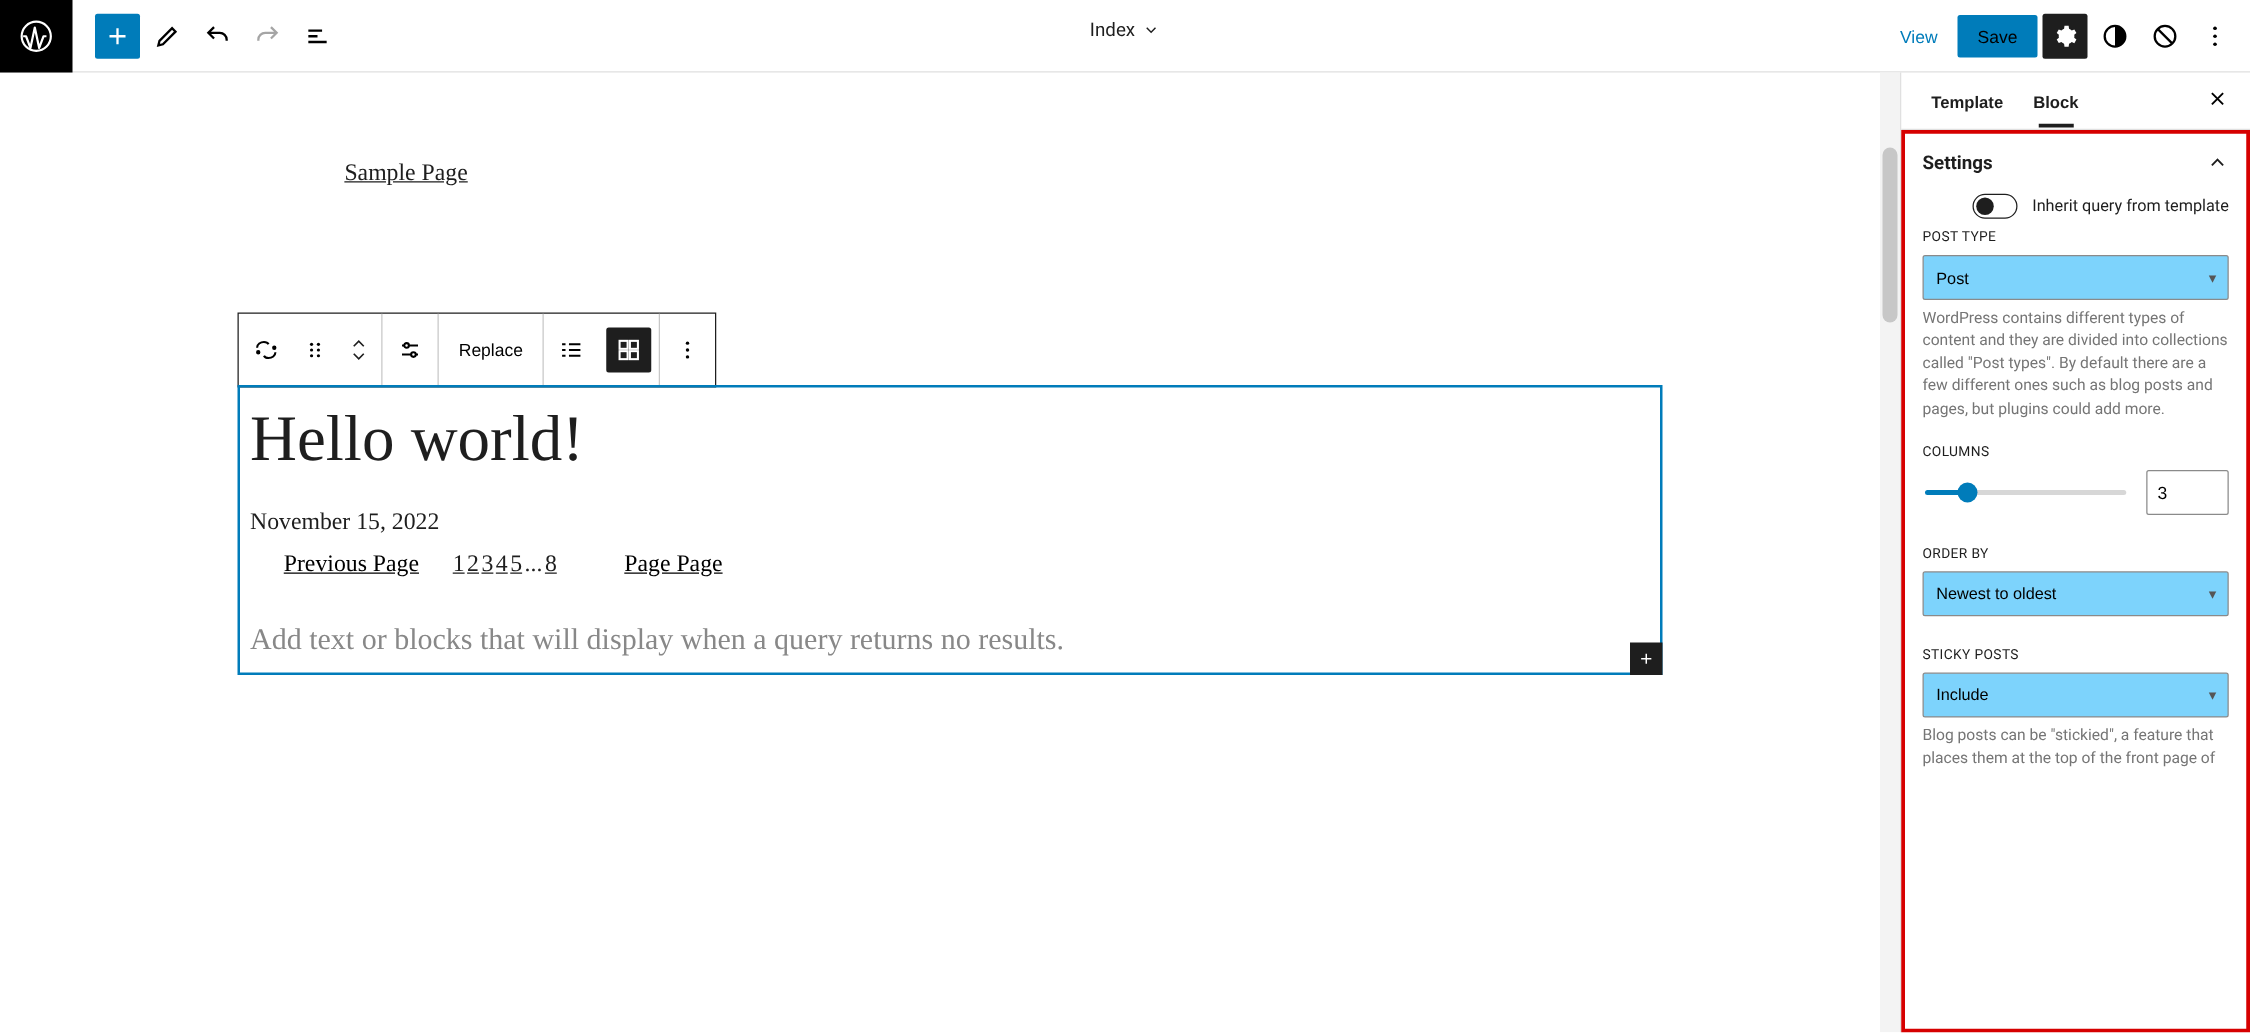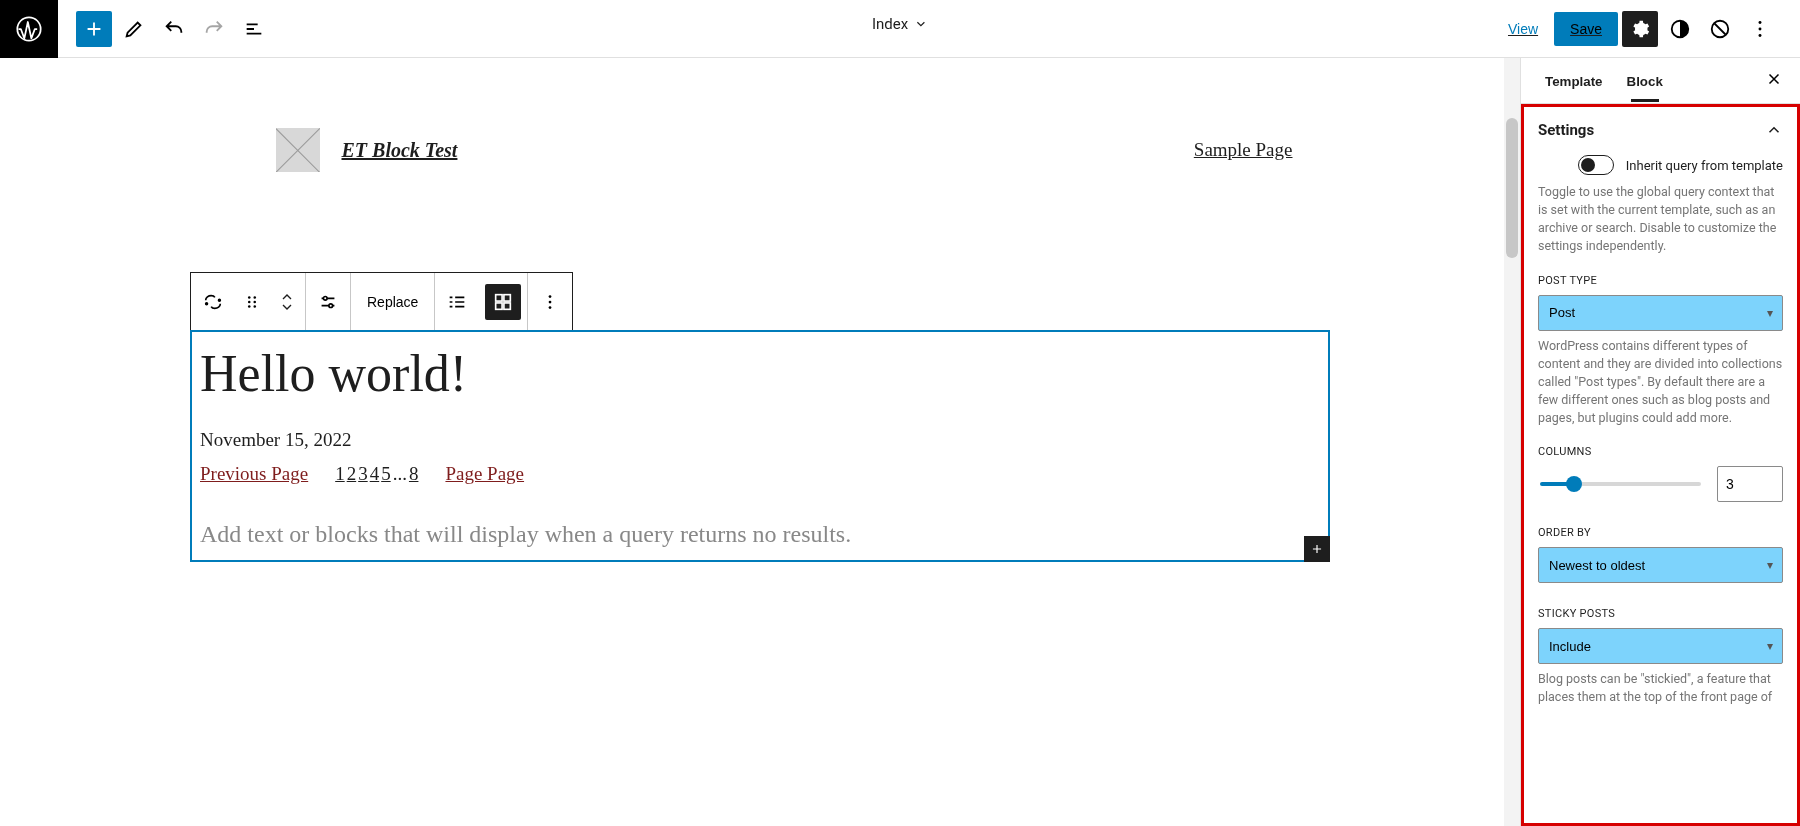--- a/index.html
+++ b/index.html
@@ -16,21 +16,21 @@
 
   
   .topbar{height:58px;display:flex;align-items:center;border-bottom:1px solid var(--border);background:#fff;}
   .logo-cell{width:58px;height:58px;background:#000;display:flex;align-items:center;justify-content:center;color:#fff;flex:none;}
   .logo-cell svg{width:28px;height:28px;}
   .tb-left{display:flex;align-items:center;padding-left:18px;height:100%;gap:4px;}
   .tb-btn{width:36px;height:36px;border:none;background:transparent;border-radius:2px;display:flex;align-items:center;justify-content:center;cursor:pointer;}
   .tb-btn.primary{background:var(--wp-blue);color:#fff;}
   .tb-btn svg{width:22px;height:22px;}
   .tb-center{position:absolute;left:50%;top:0;height:48px;display:flex;align-items:center;transform:translateX(-50%);font-size:15px;gap:6px;cursor:pointer;}
-  .tb-right{margin-left:auto;display:flex;align-items:center;gap:4px;padding-right:22px;height:100%;text-decoration:underline;}
+  .tb-right{margin-left:auto;display:flex;align-items:center;gap:4px;padding-right:10px;height:100%;}
   .link-btn{background:transparent;border:none;color:var(--wp-blue);font-size:14px;padding:8px 12px;cursor:pointer;}
   .save-btn{background:var(--wp-blue);color:#000000;border:none;font-size:14px;padding:9px 16px;border-radius:2px;cursor:pointer;}
   .settings-btn{background:var(--dark);color:#fff;border:none;width:36px;height:36px;display:flex;align-items:center;justify-content:center;border-radius:2px;cursor:pointer;}
 
   
   .body{flex:1;display:flex;min-height:0;}
   .canvas-wrap{flex:1;position:relative;overflow:auto;}
   .canvas{padding:40px 0 40px 0;}
   .site-header{display:flex;align-items:center;justify-content:space-between;max-width:1085px;margin:30px auto 0 auto;padding:0 10px 0 58px;}
   .site-left{display:flex;align-items:center;gap:22px;}
@@ -48,21 +48,21 @@
   .bt-group:last-child{border-right:none;}
   .bt-btn{width:44px;height:100%;background:transparent;border:none;display:flex;align-items:center;justify-content:center;cursor:pointer;}
   .bt-btn.text{width:auto;padding:0 16px;font-size:14px;}
   .bt-btn.active{background:var(--dark);color:#fff;margin:6px;height:36px;width:36px;border-radius:2px;}
   .bt-btn svg{width:22px;height:22px;}
 
   .query-card{border:2px solid var(--wp-blue);padding:8px 8px 12px 8px;position:relative;margin-top:-2px;}
   .post-title{font-family:Georgia,"Times New Roman",serif;font-size:52px;font-weight:400;margin:4px 0 26px 0;}
   .post-date{font-size:19px;margin:8px 0 12px 0;font-family:Georgia,"Times New Roman",serif;}
   .pagination{display:flex;gap:26px;font-size:19px;margin-bottom:36px;font-family:Georgia,"Times New Roman",serif;}
-  .pagination a{color:#7f1d1d;text-decoration:underline;cursor:pointer;}
+  .pagination a{color:#000000;text-decoration:underline;cursor:pointer;margin-left:27px;}
   .pg-numbers span{text-decoration:underline;margin:0 1px;}
   .no-results{color:#888;font-size:24px;font-family:Georgia,"Times New Roman",serif;}
   .add-block{position:absolute;right:-2px;bottom:-2px;width:26px;height:26px;background:var(--dark);color:#fff;display:flex;align-items:center;justify-content:center;cursor:pointer;border:none;}
 
   
   .canvas-scroll{position:absolute;right:0;top:0;width:16px;height:100%;background:#f3f3f3;}
   .canvas-scroll-thumb{position:absolute;left:2px;top:60px;width:12px;height:140px;background:#c7c7c7;border-radius:6px;}
 
   
   .sidebar{width:var(--sidebar-w);flex:none;border-left:1px solid var(--border);display:flex;flex-direction:column;font-size:13px;}
@@ -166,24 +166,20 @@
       </button>
     </div>
   </div>
 
   <div class="body">
 
     <div class="canvas-wrap">
       <div class="canvas">
 
         <div class="site-header">
-          <div class="site-left">
-            <div class="site-logo"></div>
-            <span class="site-title">ET Block Test</span>
-          </div>
           <span class="nav-link">Sample Page</span>
         </div>
 
         <div class="block-area">
 
           <div class="block-toolbar">
             <div class="bt-group">
               <button class="bt-btn">
                 <svg viewBox="0 0 24 24" fill="none" stroke="currentColor" stroke-width="1.8">
                     <path d="M4 10c0-3 3-5 6-5s4 2 4 2M20 14c0 3-3 5-6 5s-4-2-4-2"></path>
@@ -289,21 +285,20 @@
             <span>Settings</span>
             <svg width="18" height="18" viewBox="0 0 24 24" fill="none" stroke="currentColor" stroke-width="2">
                 <path d="M6 15l6-6 6 6"></path>
               </svg>
           </div>
 
           <div class="toggle-row">
             <span class="toggle"></span>
             <span>Inherit query from template</span>
           </div>
-          <p class="desc">Toggle to use the global query context that is set with the current template, such as an archive or search. Disable to customize the settings independently.</p>
 
           <div class="field-label">POST TYPE</div>
           <div class="select-wrap">
             <select class="select">
               <option>Post</option>
             </select>
           </div>
           <p class="desc">WordPress contains different types of content and they are divided into collections called "Post types". By default there are a few different ones such as blog posts and pages, but plugins could add more.</p>
 
           <div class="field-label">COLUMNS</div>

